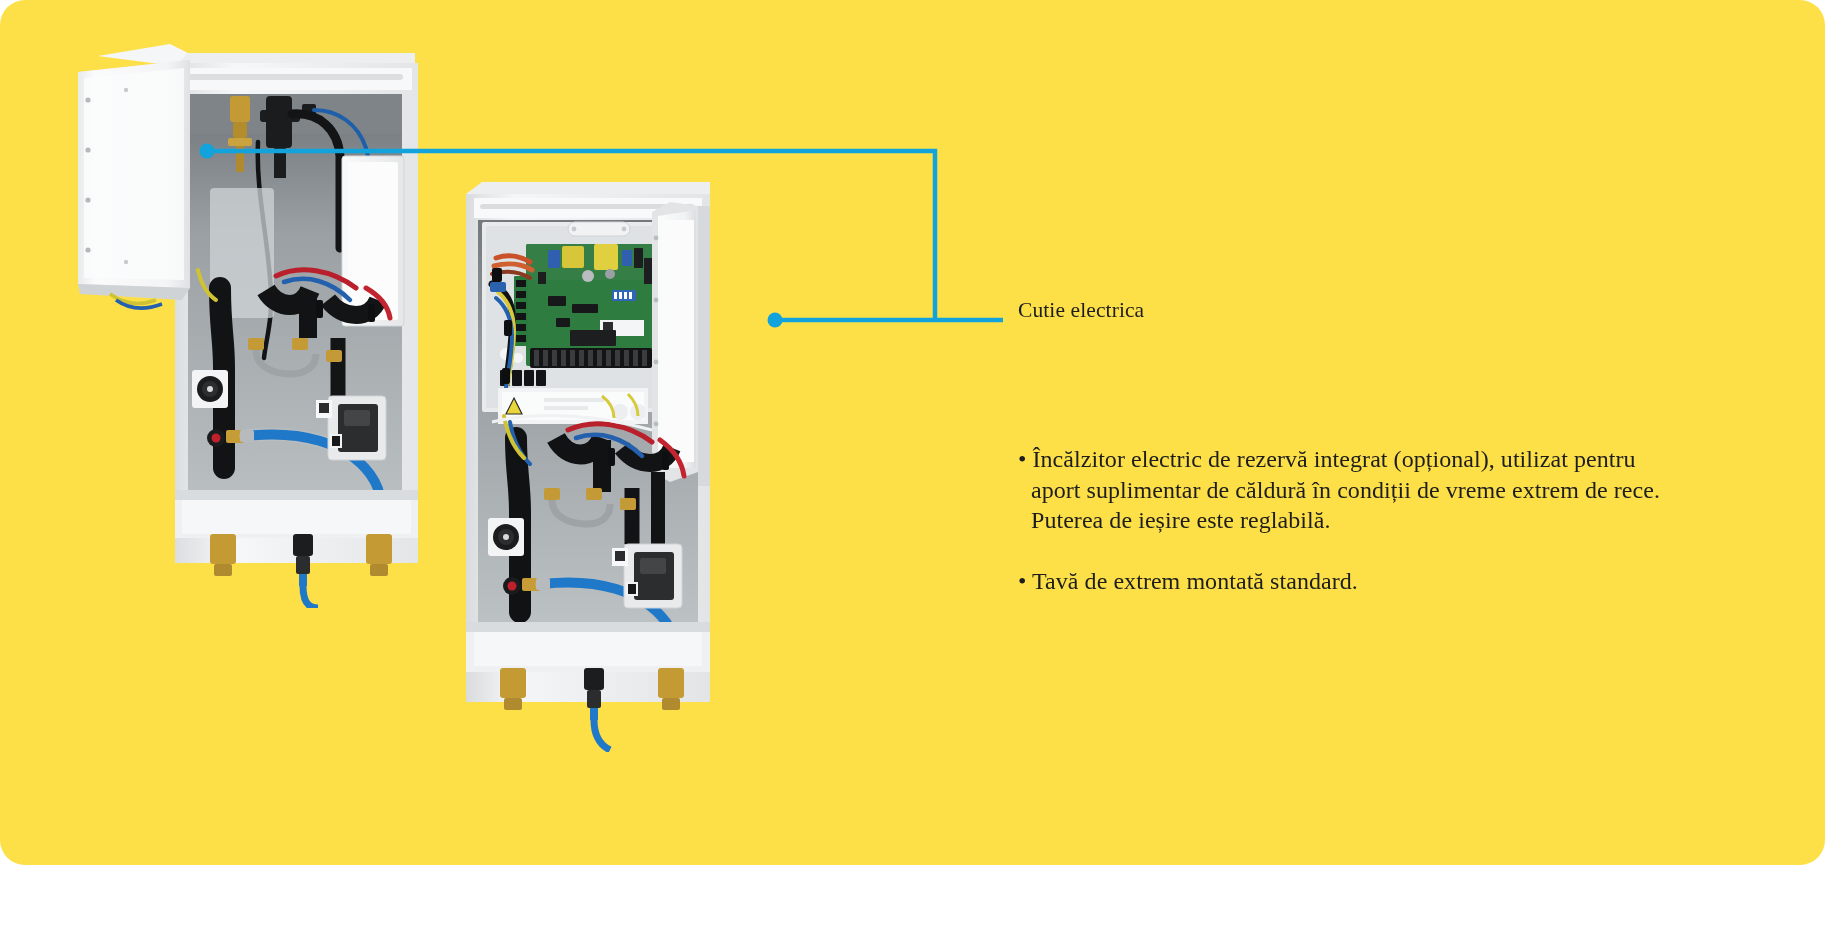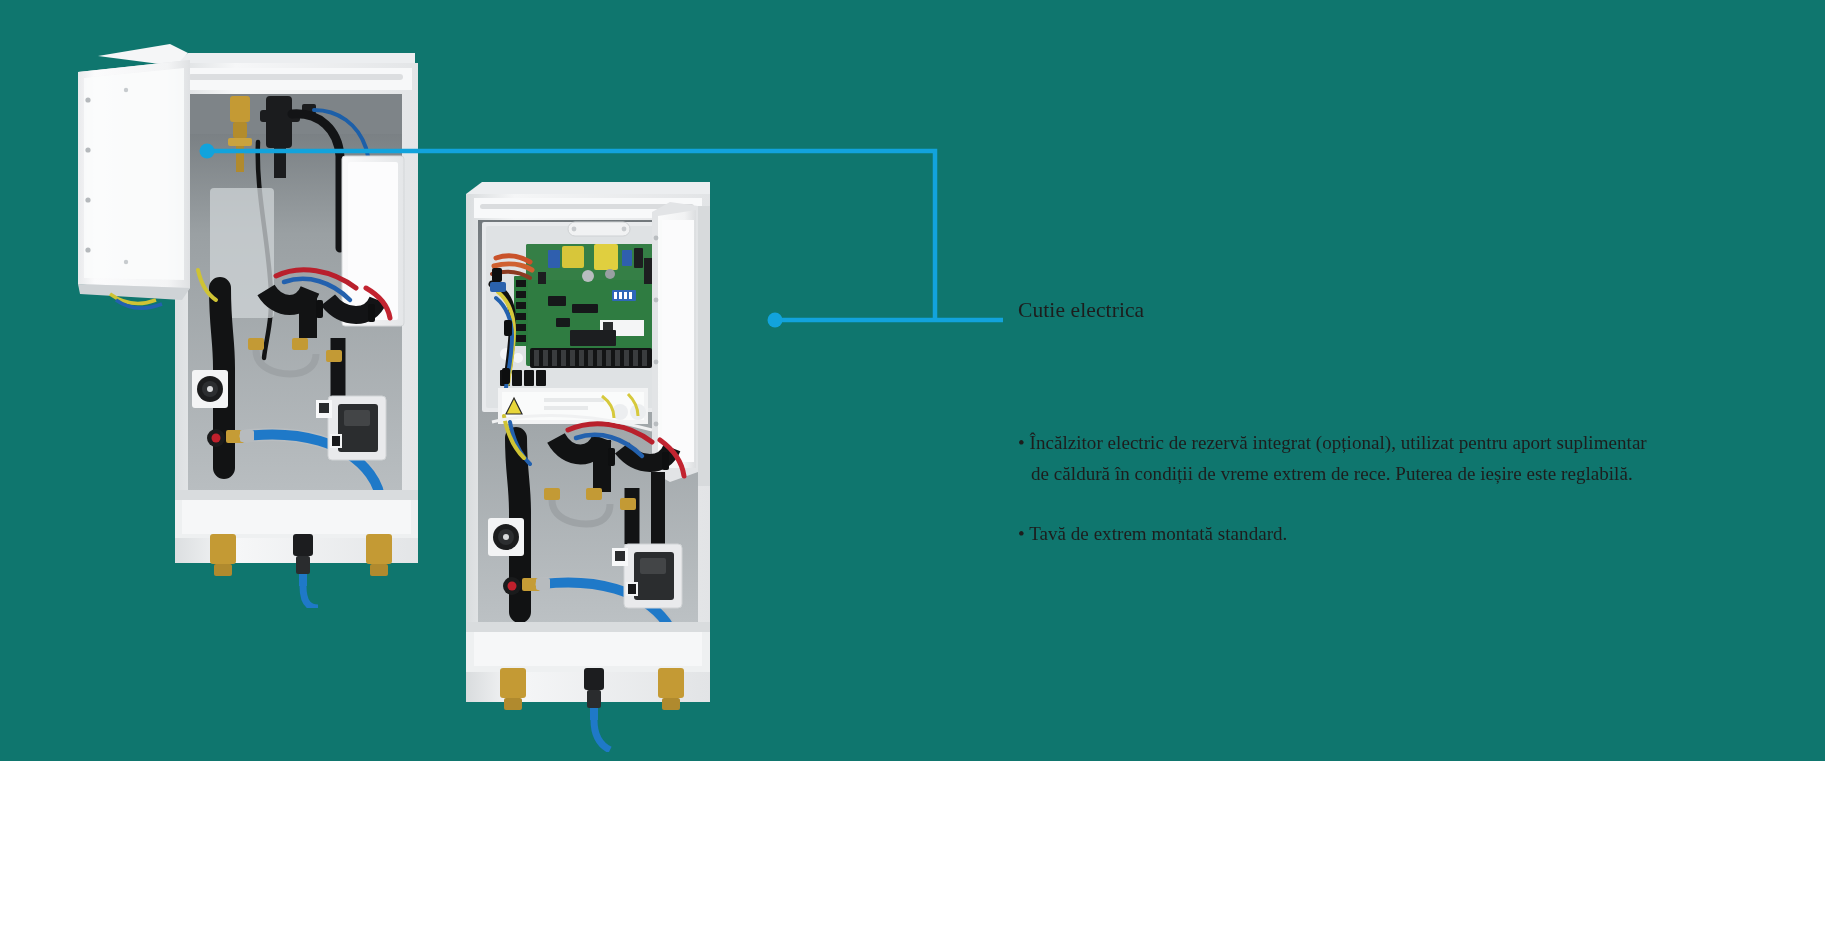--- a/index.html
+++ b/index.html
@@ -12,22 +12,23 @@
     width: 1825px;
     height: 935px;
     overflow: hidden;
     font-family: "Liberation Serif", "DejaVu Serif", serif;
     position: relative;
   }
   #stage {
     position: absolute;
     inset: 0;
     width: 1825px;
-    height: 761px;
-    background: #0f766e;
+    height: 865px;
+    background: #fde047;
+    border-radius: 25px;
   }
 
   
   .figure-area {
     position: absolute;
     left: 0; top: 0;
     width: 900px; height: 935px;
   }
   .unit {
     position: absolute;
@@ -61,25 +62,25 @@
     white-space: nowrap;
   }
   .bullets {
     position: absolute;
     left: 0;
     top: 428px;
     width: 650px;
   }
   .bullet {
     display: block;
-    font-size: 19px;
+    font-size: 24px;
     line-height: 30.5px;
     color: #1d1d1d;
     letter-spacing: .05px;
-    margin: 0 0 30px 0;
+    margin: 16px 0 30px 0;
     text-indent: -13px;
     padding-left: 13px;
     max-width: 640px;
   }
   .bullet:last-child { margin-bottom: 0; }
 </style>
 </head>
 <body>
 
 <div id="stage">

